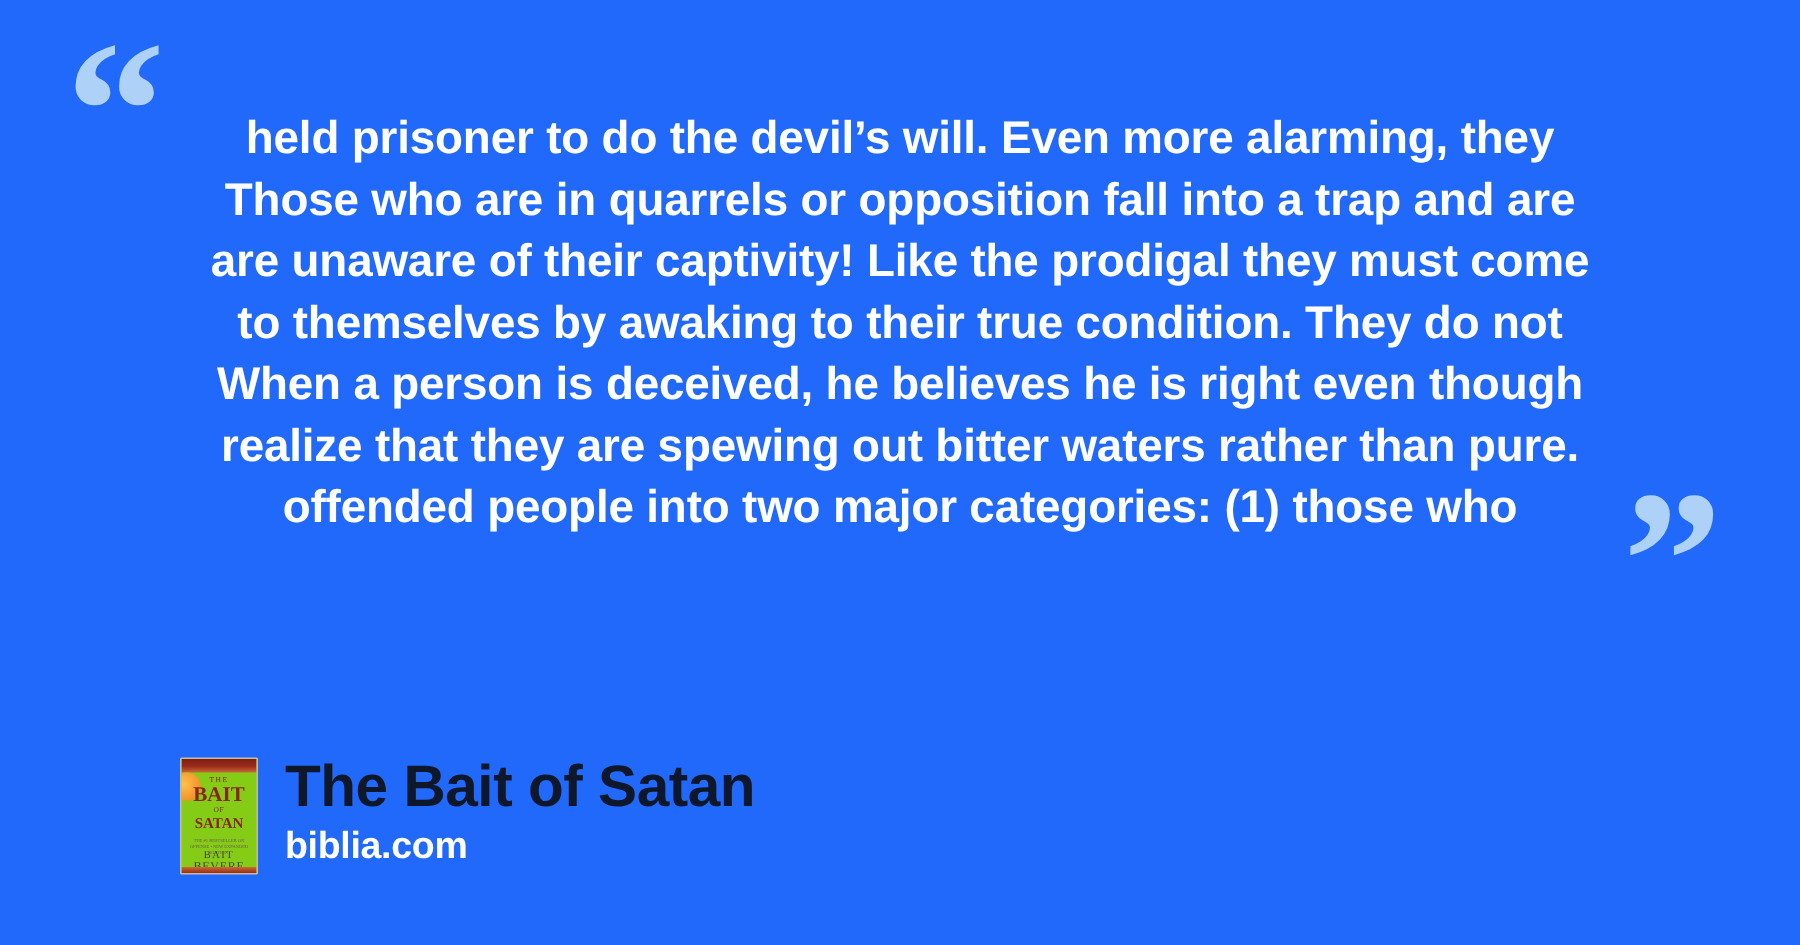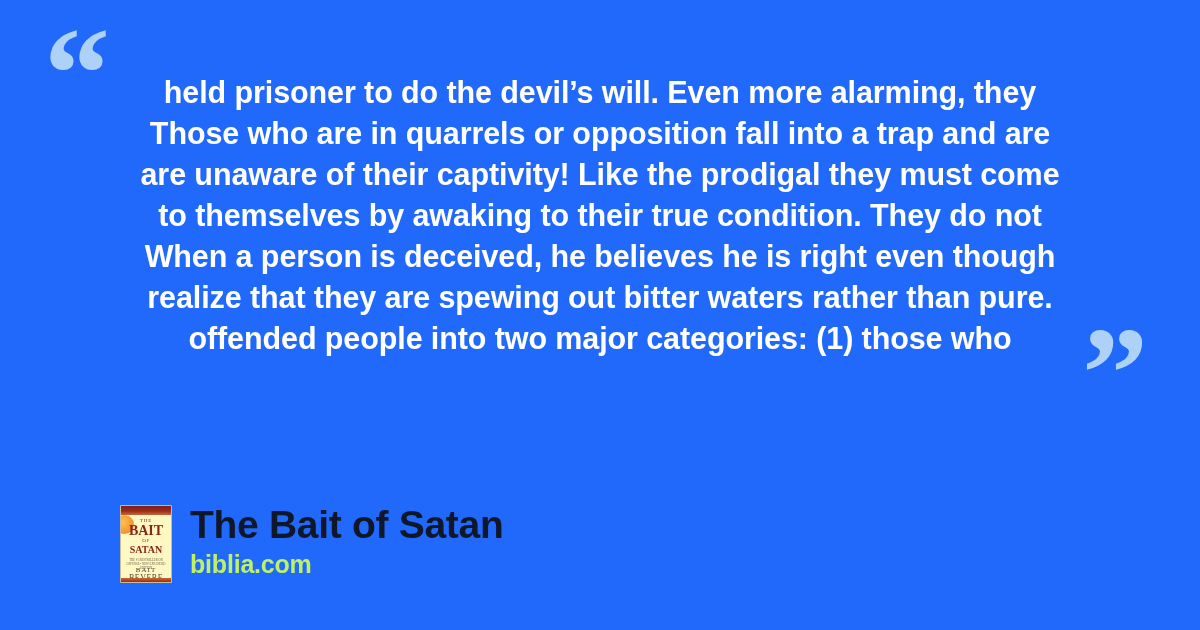--- a/index.html
+++ b/index.html
@@ -81,21 +81,21 @@
     flex-direction: row;
     align-items: flex-start;
   }
 
   
   #book-cover {
     position: relative;
     width: 52px;
     height: 78px;
     flex: 0 0 auto;
-    background: #fef9c3;
+    background: #84cc16;
     border: 1px solid #c9bb9c;
     box-sizing: border-box;
     overflow: hidden;
     border-radius: 1px;
   }
   #cover-topband {
     position: absolute;
     left: 0; top: 0;
     width: 100%;
     height: 9px;
@@ -202,21 +202,21 @@
     color: #0f172a;
     font-family: "Liberation Sans", sans-serif;
     font-weight: 700;
     font-size: 39px;
     line-height: 44px;
     letter-spacing: -0.3px;
     margin-top: -2px;
   }
 
   #site-name {
-    color: #bef264;
+    color: #ffffff;
     font-family: "Liberation Sans", sans-serif;
     font-weight: 700;
     font-size: 25px;
     line-height: 30px;
     letter-spacing: -0.2px;
     margin-top: 2px;
   }
 </style>
 </head>
 <body>

